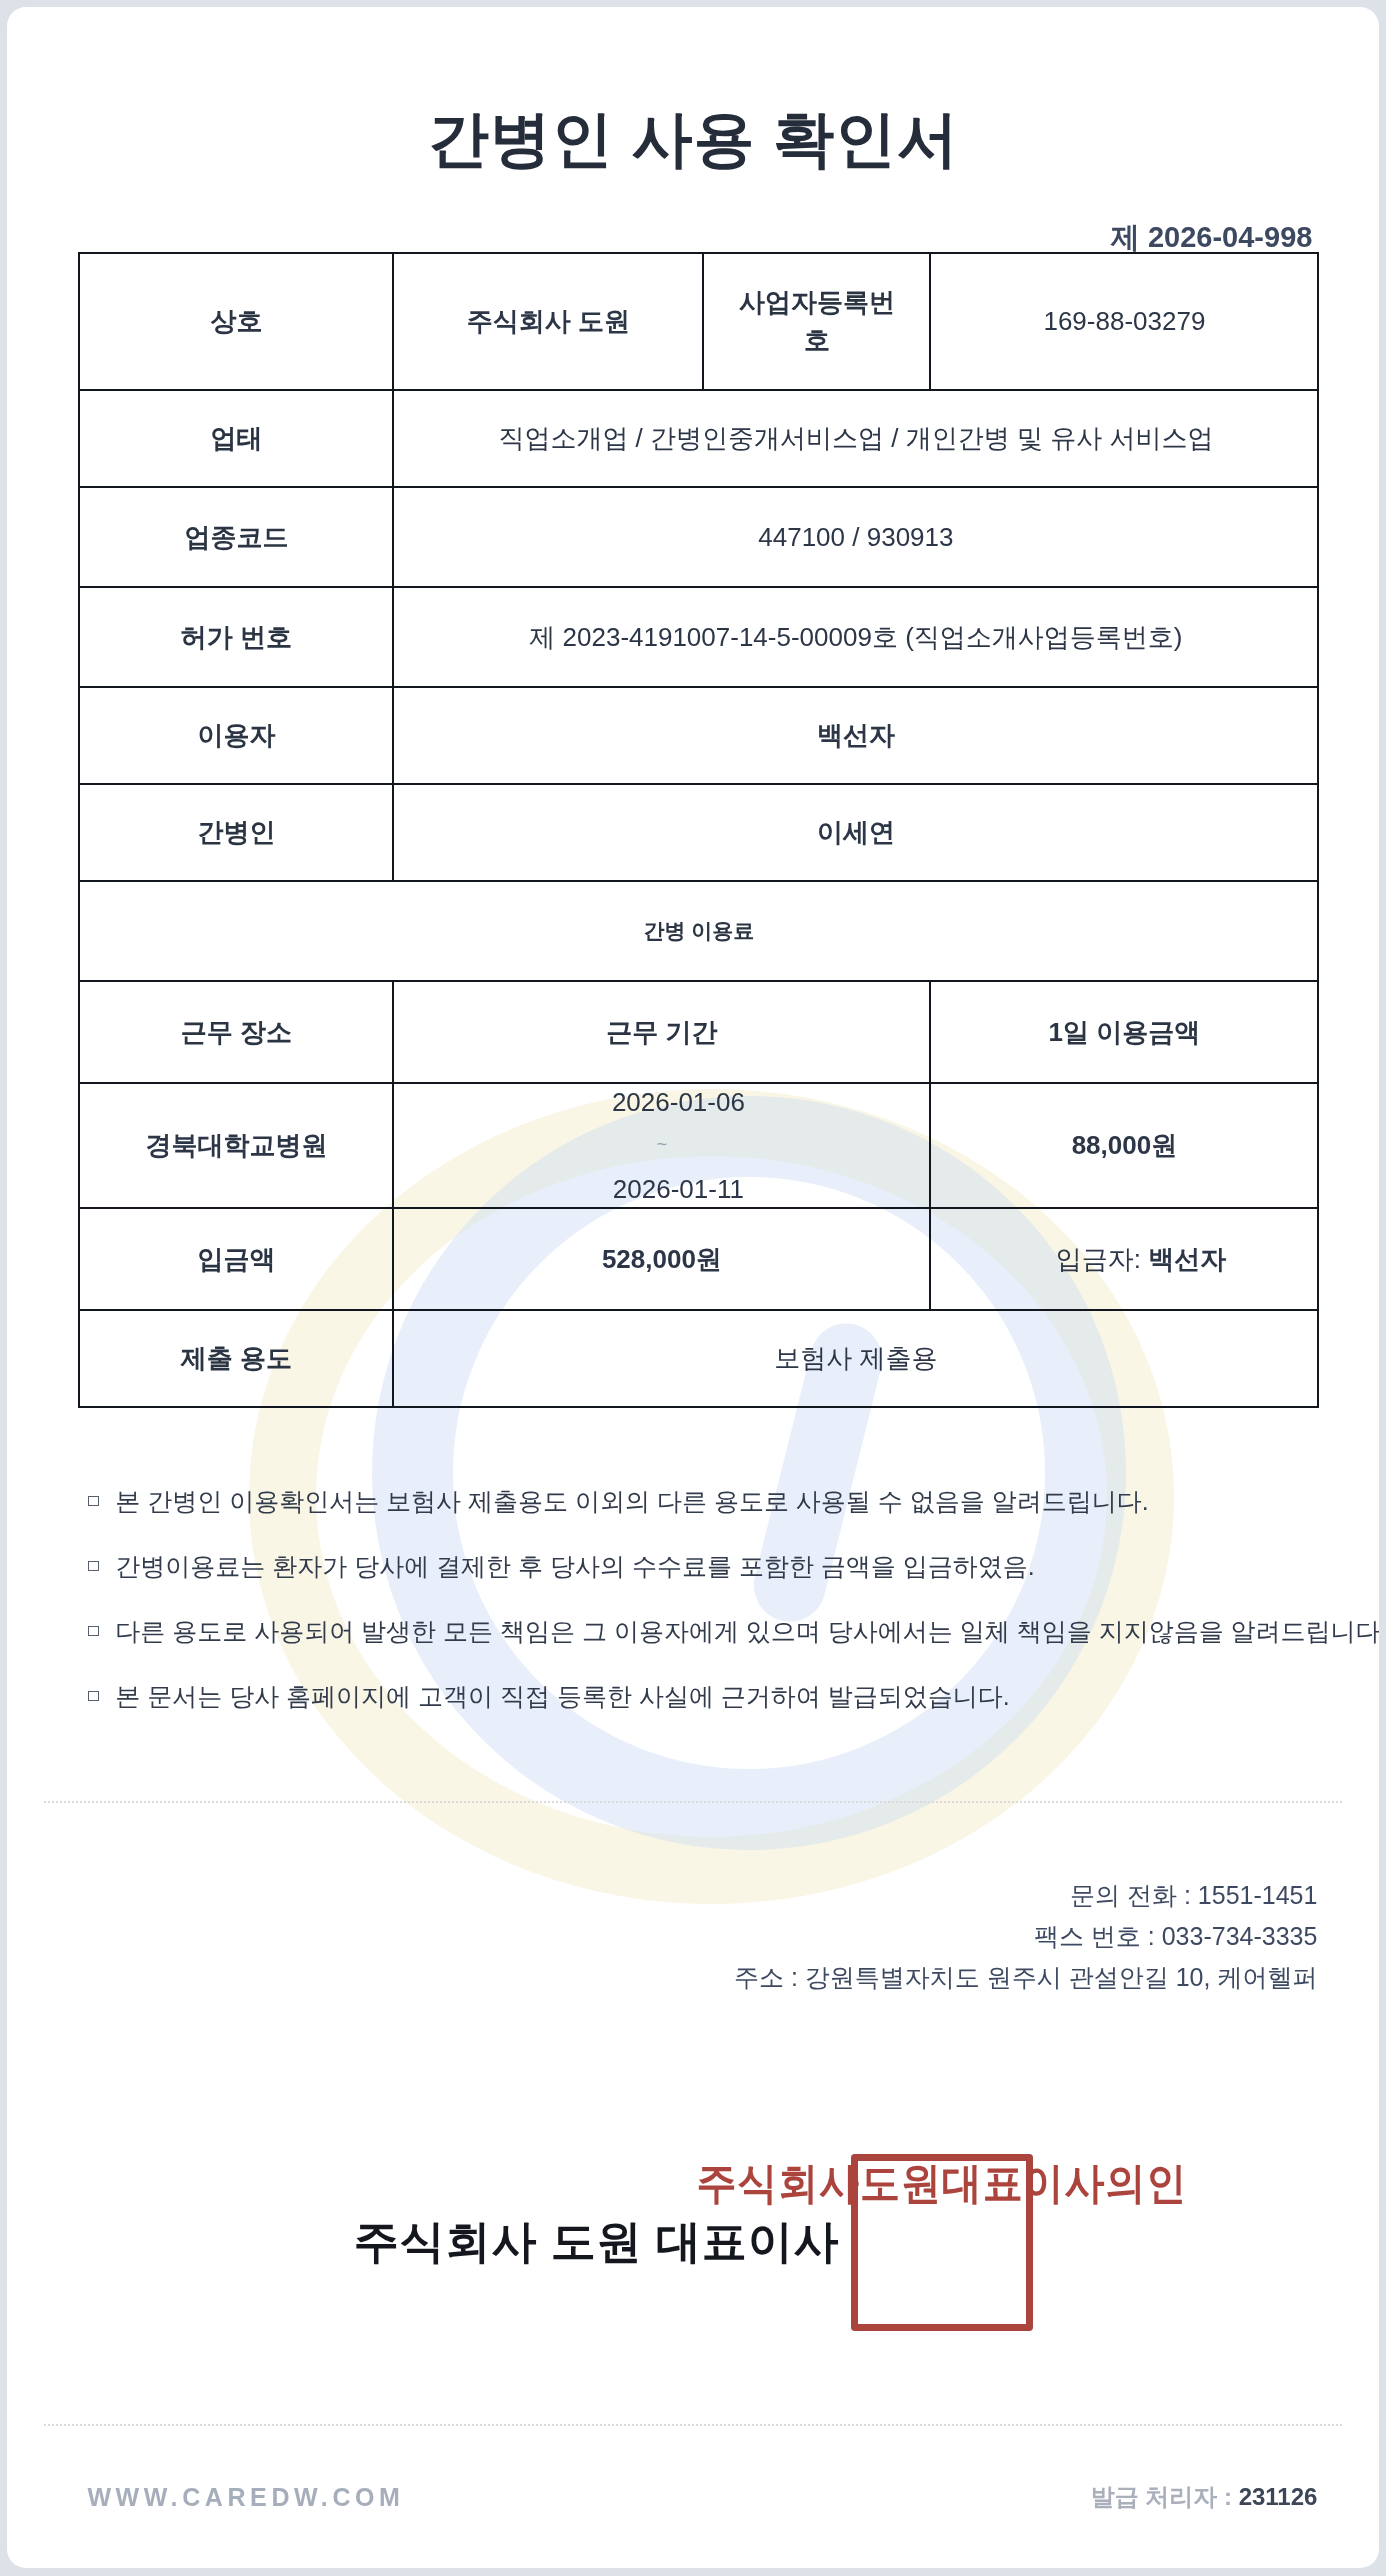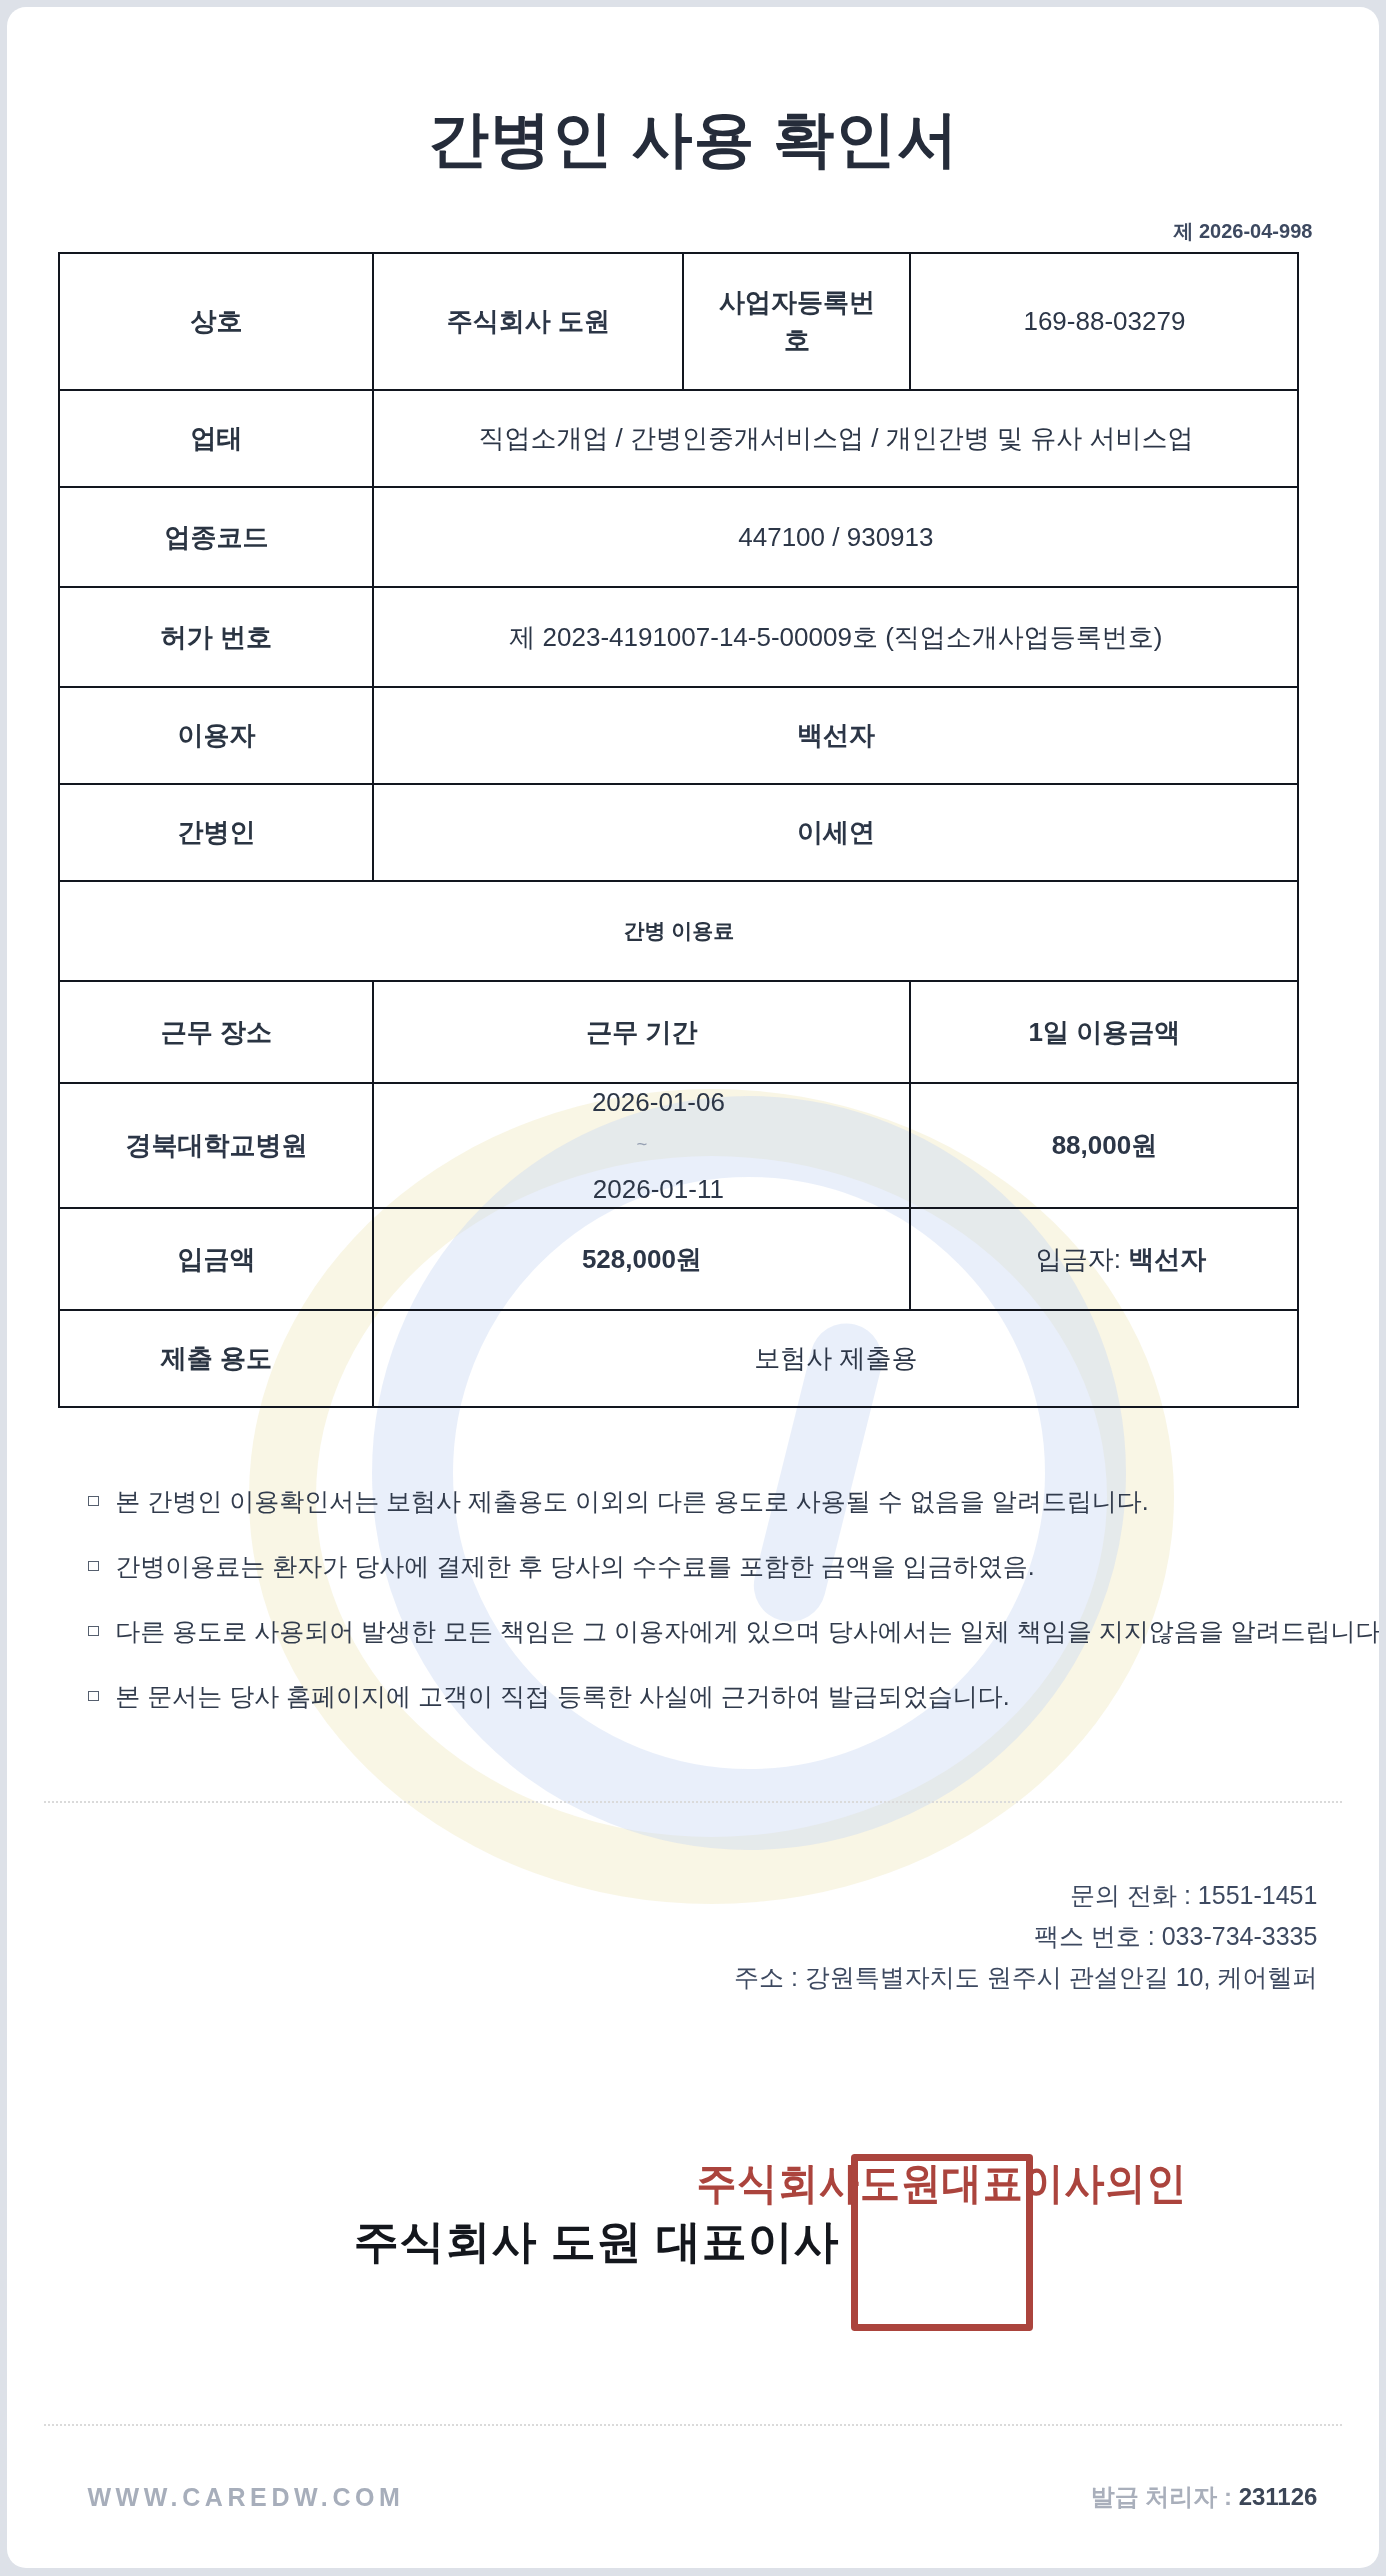--- a/index.html
+++ b/index.html
@@ -19,25 +19,25 @@
   .wm-ring-yellow{left:242px;top:1082px;width:791px;height:681px;border:67px solid rgba(243,238,203,0.50);}
   .wm-bar-blue{left:775px;top:1313px;width:72px;height:305px;border-radius:37px;background:rgba(203,216,243,0.42);transform:rotate(14deg);}
   .z{position:absolute;z-index:1;}
   
   .title{
     left:0;top:92px;width:100%;text-align:center;
     font-size:61px;font-weight:700;color:#252c3a;letter-spacing:0.9px;
   }
   .doc-no{
     top:211px;right:67px;text-align:right;
-    font-size:20px;font-weight:600;color:#3d4960;
+    font-size:29px;font-weight:600;color:#3d4960;
   }
   
   .doc-table{
-    left:51px;top:245px;width:1239px;
+    left:71px;top:245px;width:1239px;
     border-collapse:collapse;table-layout:fixed;
     border:2.8px solid #12161f;
   }
   .doc-table td{
     border:2.3px solid #12161f;
     font-size:26px;color:#2c3647;
     text-align:center;vertical-align:middle;
     padding:0;background:transparent;white-space:nowrap;
   }
   .doc-table .lbl{font-weight:700;color:#2a3442;}

